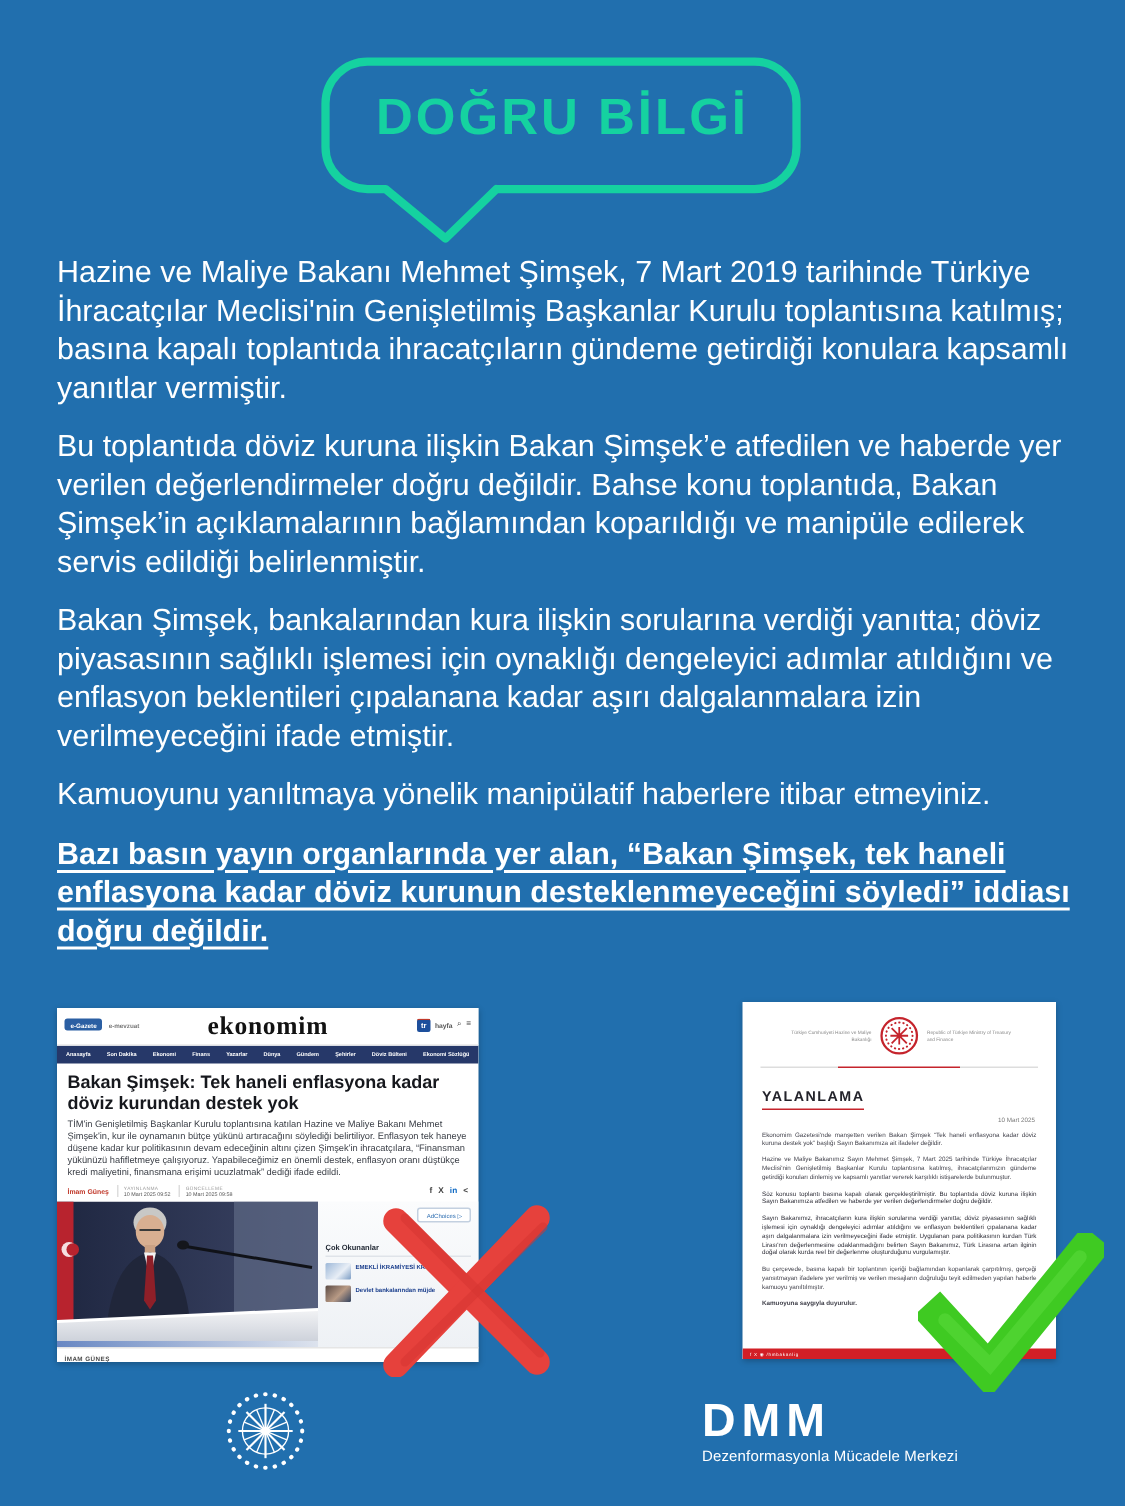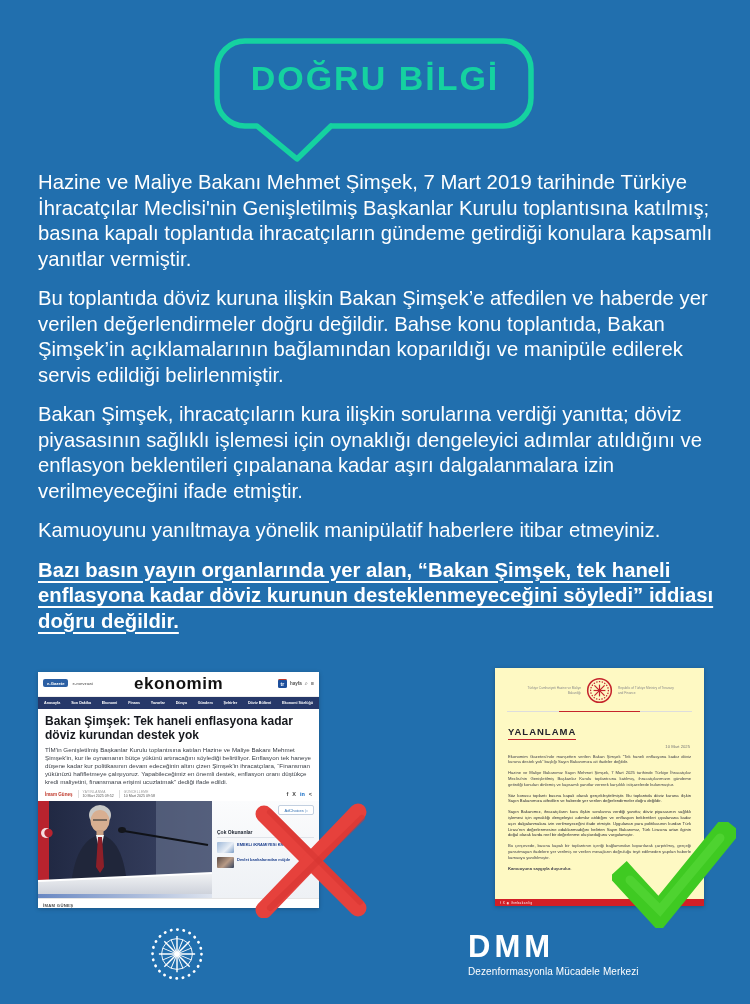--- a/index.html
+++ b/index.html
@@ -19,21 +19,21 @@
     text-decoration-thickness:2px;text-underline-offset:4px;}
 
   
   .news-card{position:absolute;left:38px;top:672px;width:281px;height:236px;background:#ffffff;
     overflow:hidden;box-shadow:0 1px 4px rgba(0,0,0,.25);}
   .np-masthead{position:relative;height:24px;background:#ffffff;border-bottom:1px solid #eee;}
   .np-badges{position:absolute;left:5px;top:7px;display:flex;gap:4px;align-items:center;}
   .np-badge{background:#2b5fa3;color:#fff;font-size:4.2px;font-weight:bold;padding:1.5px 4px;border-radius:2px;}
   .np-badge2{color:#777;font-size:4.2px;font-weight:bold;}
   .np-title{position:absolute;left:0;right:0;top:2px;text-align:center;
-    font-family:Liberation Sans, sans-serif;font-weight:bold;font-size:17px;color:#121212;letter-spacing:.5px;}
+    font-family:Liberation Serif, serif;font-weight:bold;font-size:17px;color:#121212;letter-spacing:.5px;}
   .np-right{position:absolute;right:5px;top:7px;display:flex;gap:3px;align-items:center;}
   .tr-logo{width:9px;height:9px;background:#1d4f9c;color:#fff;font-size:5px;font-weight:bold;
     display:grid;place-items:center;border-radius:1.5px;border-top:1.5px solid #c0392b;box-sizing:border-box;}
   .np-right .lbl{font-size:4.5px;color:#555;font-weight:bold;}
   .np-right .ic{font-size:5.5px;color:#444;line-height:1;}
   .np-nav{height:12px;background:#263869;display:flex;align-items:center;justify-content:space-between;
     padding:0 6px;}
   .np-nav span{font-size:3.7px;color:#fff;font-weight:600;white-space:nowrap;}
   .np-article{padding:5px 7px 3px 7px;}
   .np-headline{margin:0;font-size:12px;line-height:14px;font-weight:bold;color:#16181d;}
@@ -58,21 +58,21 @@
   .mr-thumb.t1{background:linear-gradient(135deg,#9db8d8,#e8eef6 60%,#7a9cc4);}
   .mr-thumb.t2{background:linear-gradient(135deg,#5a4a44,#b89a85 55%,#33435f);}
   .mr-item span{font-size:4px;line-height:5.2px;font-weight:bold;color:#1a3e8c;}
   .np-caption{height:13px;background:#fff;border-top:1px solid #e5e5e5;display:flex;align-items:center;
     padding-left:5px;font-size:4.2px;font-weight:bold;letter-spacing:.3px;color:#4a4a4a;}
 
   
   .x-mark{position:absolute;left:250px;top:798px;}
 
   
-  .doc-card{position:absolute;left:495px;top:668px;width:209px;height:238px;background:#fef9c3;
+  .doc-card{position:absolute;left:495px;top:668px;width:209px;height:238px;background:#ffffff;
     overflow:hidden;box-shadow:0 1px 4px rgba(0,0,0,.25);}
   .doc-head{display:flex;align-items:center;justify-content:center;gap:5px;padding-top:9px;}
   .doc-head-text{width:56px;font-size:3.2px;line-height:4.2px;color:#8a8a8a;}
   .doc-head-text.r{text-align:right;}
   .doc-rule{height:1.2px;margin:7px 12px 0 12px;
     background:linear-gradient(to right,#ddd 0 28%,#c5242c 28% 72%,#ddd 72%);}
   .doc-title-wrap{margin:9px 0 0 13px;}
   .doc-title{display:inline-block;font-size:9.5px;font-weight:800;letter-spacing:1px;color:#23232b;
     border-bottom:1.6px solid #c5242c;padding-bottom:1.5px;}
   .doc-date{margin:4px 14px 5px 0;text-align:right;font-size:4.2px;color:#777;}
@@ -102,21 +102,21 @@
   <div class="bubble">
     <svg width="332" height="130" viewBox="0 0 332 130">
       <path d="M 122 93 L 294 93 A 28 28 0 0 0 322 65 L 322 36 A 28 28 0 0 0 294 8 L 36 8 A 28 28 0 0 0 8 36 L 8 65 A 28 28 0 0 0 36 93 L 48 93 L 88 126 L 122 93" fill="none" stroke="#15d2a0" stroke-width="5.5" stroke-linejoin="round" stroke-linecap="round"></path>
     </svg>
     <div class="bubble-title">DOĞRU BİLGİ</div>
   </div>
 
   <div class="copy">
     <p>Hazine ve Maliye Bakanı Mehmet Şimşek, 7 Mart 2019 tarihinde Türkiye İhracatçılar Meclisi'nin Genişletilmiş Başkanlar Kurulu toplantısına katılmış; basına kapalı toplantıda ihracatçıların gündeme getirdiği konulara kapsamlı yanıtlar vermiştir.</p>
     <p>Bu toplantıda döviz kuruna ilişkin Bakan Şimşek’e atfedilen ve haberde yer verilen değerlendirmeler doğru değildir. Bahse konu toplantıda, Bakan Şimşek’in açıklamalarının bağlamından koparıldığı ve manipüle edilerek servis edildiği belirlenmiştir.</p>
-    <p>Bakan Şimşek, ihracatçıların kura ilişkin sorularına verdiği yanıtta; döviz piyasasının sağlıklı işlemesi için oynaklığı dengeleyici adımlar atıldığını ve enflasyon beklentileri çıpalanana kadar aşırı dalgalanmalara izin verilmeyeceğini ifade etmiştir.</p>
+    <p>Bakan Şimşek, bankalarından kura ilişkin sorularına verdiği yanıtta; döviz piyasasının sağlıklı işlemesi için oynaklığı dengeleyici adımlar atıldığını ve enflasyon beklentileri çıpalanana kadar aşırı dalgalanmalara izin verilmeyeceğini ifade etmiştir.</p>
     <p>Kamuoyunu yanıltmaya yönelik manipülatif haberlere itibar etmeyiniz.</p>
     <p class="highlight">Bazı basın yayın organlarında yer alan, “Bakan Şimşek, tek haneli enflasyona kadar döviz kurunun desteklenmeyeceğini söyledi” iddiası doğru değildir.</p>
   </div>
 
   <div class="news-card">
     <div class="np-masthead">
       <div class="np-badges">
         <span class="np-badge">e-Gazete</span>
         <span class="np-badge2">e-mevzuat</span>
       </div>

